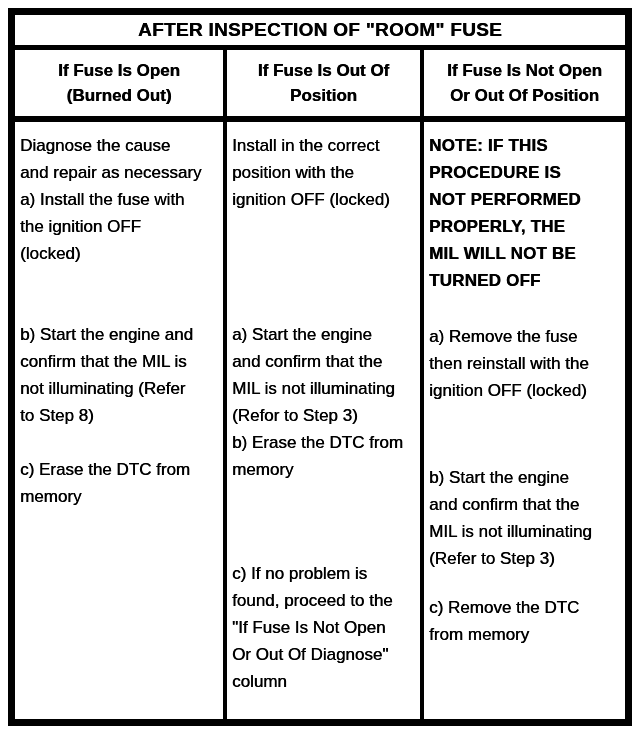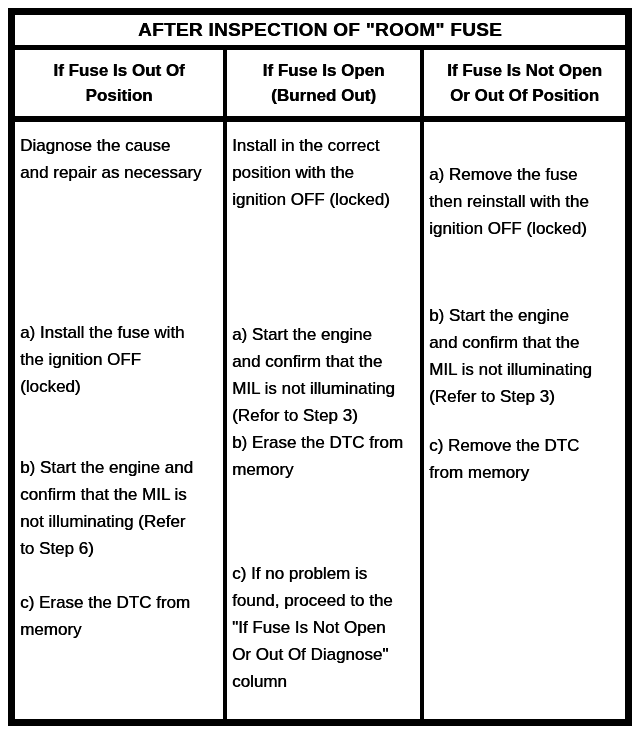--- a/index.html
+++ b/index.html
@@ -62,55 +62,55 @@
   .col-a, .col-b {
     border-right: 4px solid #000;
   }
   .para {
     margin: 0;
     font-size: 17px;
     line-height: 27px;
     white-space: pre-line;
   }
   
-  .c1 .p2 { margin-top: 133px; }
+  .c1 .p2 { }
   .c1 .p3 { margin-top: 54px; }
   .c1 .p4 { margin-top: 27px; }
   .c2 .p2 { margin-top: 108px; }
   .c2 .p3 { }
   .c2 .p4 { margin-top: 77px; }
   .c3 .p1 { font-weight: 700; letter-spacing: 0.2px; }
   .c3 .p2 { margin-top: 29px; }
   .c3 .p3 { margin-top: 60px; }
   .c3 .p4 { margin-top: 22px; }
 </style>
 </head>
 <body>
 
 <div class="fuse-table">
 
   <div class="cell title-cell">AFTER INSPECTION OF "ROOM" FUSE</div>
 
+  <div class="cell header-cell col-a">If Fuse Is Open
+(Burned Out)</div>
   <div class="cell header-cell col-b">If Fuse Is Out Of
 Position</div>
-  <div class="cell header-cell col-a">If Fuse Is Open
-(Burned Out)</div>
   <div class="cell header-cell">If Fuse Is Not Open
 Or Out Of Position</div>
 
   <div class="cell body-cell col-a c1">
     <p class="para p1">Diagnose the cause
 and repair as necessary</p>
     <p class="para p2">a) Install the fuse with
 the ignition OFF
 (locked)</p>
     <p class="para p3">b) Start the engine and
 confirm that the MIL is
 not illuminating (Refer
-to Step 6)</p>
+to Step 8)</p>
     <p class="para p4">c) Erase the DTC from
 memory</p>
   </div>
 
   <div class="cell body-cell col-b c2">
     <p class="para p1">Install in the correct
 position with the
 ignition OFF (locked)</p>
     <p class="para p2">a) Start the engine
 and confirm that the
@@ -119,20 +119,26 @@
     <p class="para p3">b) Erase the DTC from
 memory</p>
     <p class="para p4">c) If no problem is
 found, proceed to the
 "If Fuse Is Not Open
 Or Out Of Diagnose"
 column</p>
   </div>
 
   <div class="cell body-cell c3">
+    <p class="para p1">NOTE: IF THIS
+PROCEDURE IS
+NOT PERFORMED
+PROPERLY, THE
+MIL WILL NOT BE
+TURNED OFF</p>
     <p class="para p2">a) Remove the fuse
 then reinstall with the
 ignition OFF (locked)</p>
     <p class="para p3">b) Start the engine
 and confirm that the
 MIL is not illuminating
 (Refer to Step 3)</p>
     <p class="para p4">c) Remove the DTC
 from memory</p>
   </div>

